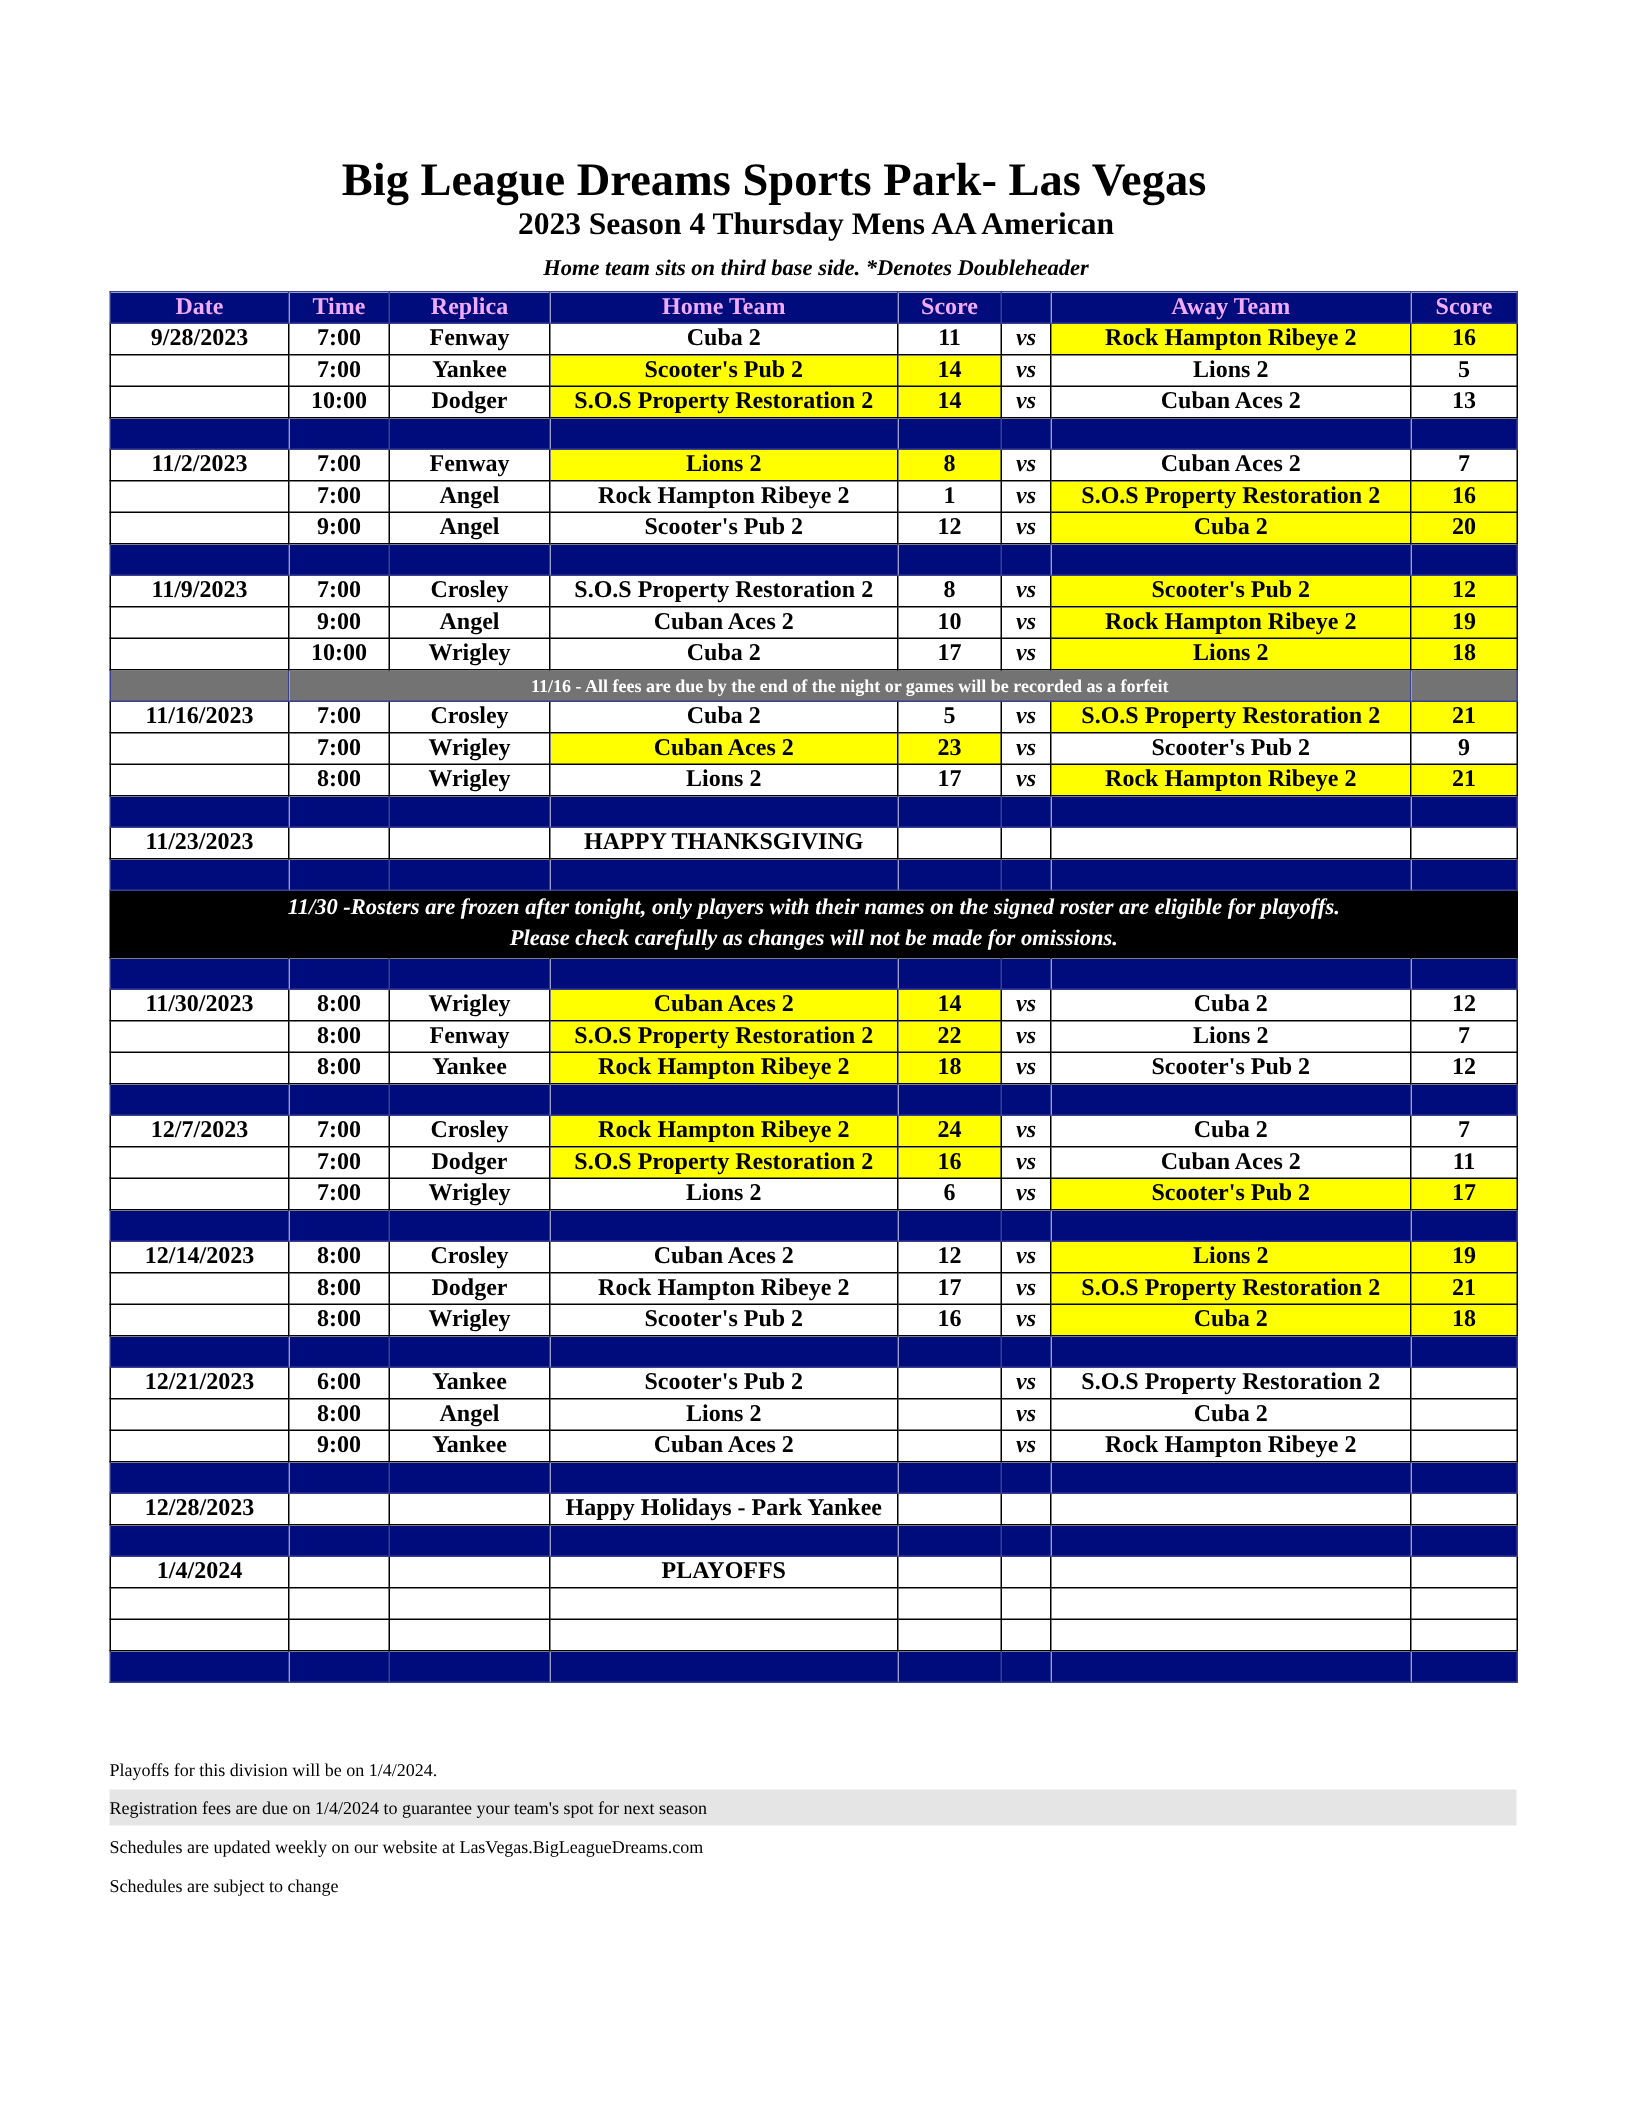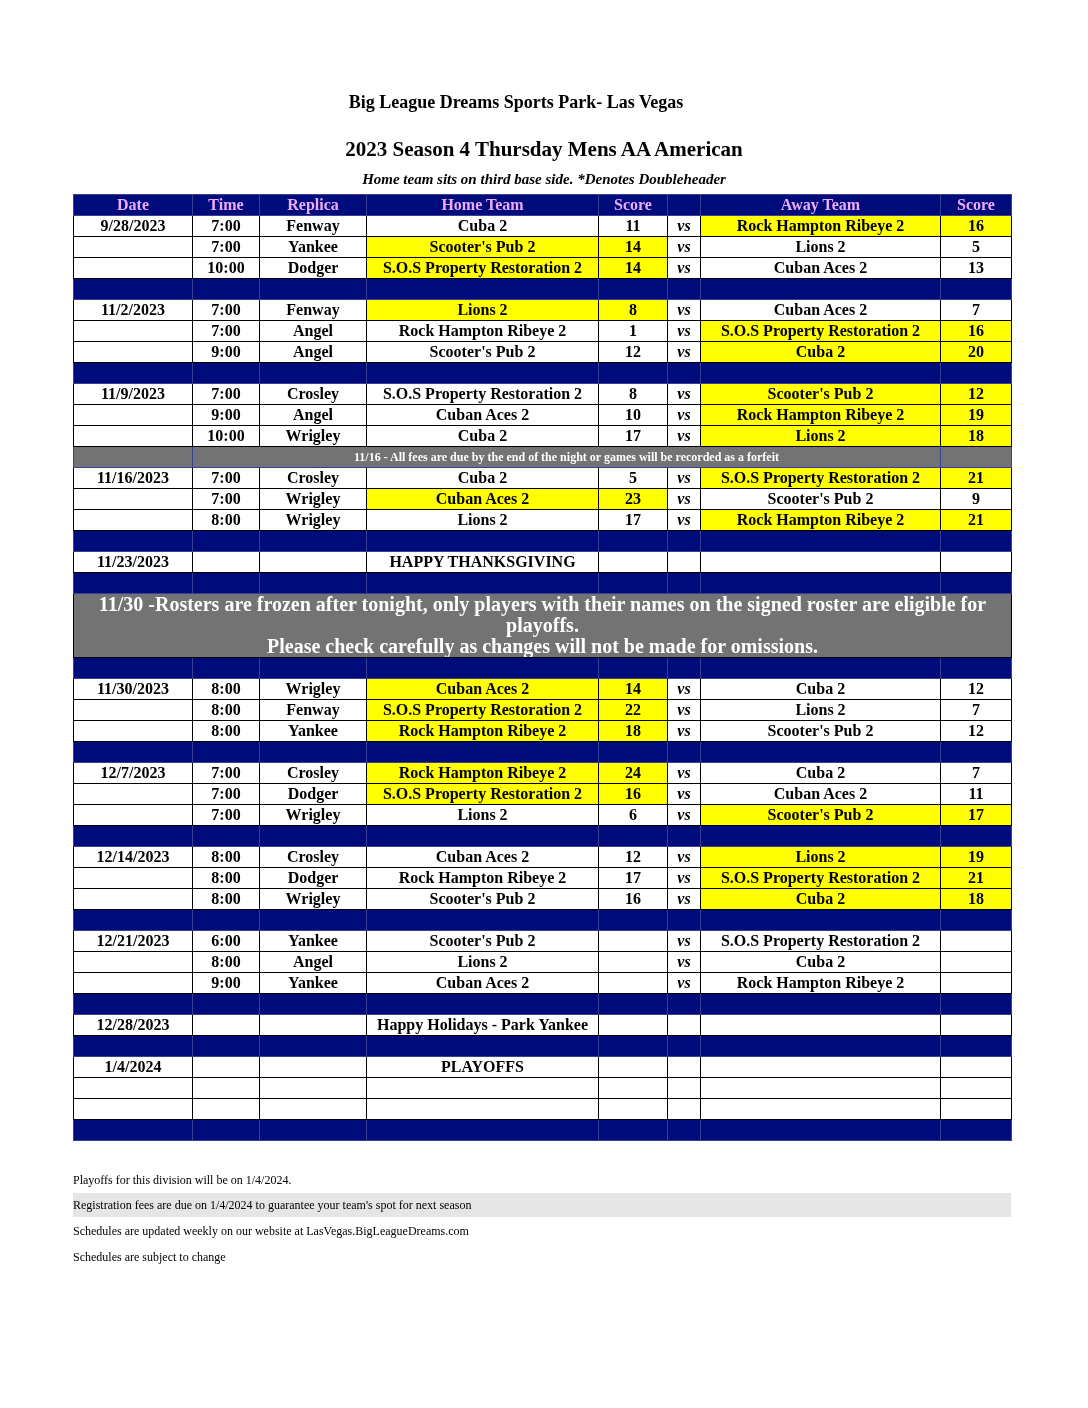--- a/index.html
+++ b/index.html
@@ -1,29 +1,29 @@
 <!DOCTYPE html>
 <html><head>
 <meta charset="utf-8">
 <style>
   html, body { margin:0; padding:0; background:#ffffff; }
   body { width:1088px; height:1408px; position:relative; font-family:"Liberation Serif", serif; color:#000; }
-  .title { position:absolute; top:92px; left:0; width:1032px; text-align:center; font-size:18px; font-weight:bold; }
+  .title { position:absolute; top:102px; left:0; width:1032px; text-align:center; font-size:31px; font-weight:bold; }
   .subtitle { position:absolute; top:137px; left:0; width:1088px; text-align:center; font-size:21px; font-weight:bold; }
   .note { position:absolute; top:171px; left:0; width:1088px; text-align:center; font-size:15px; font-weight:bold; font-style:italic; }
   table.sched { position:absolute; top:194px; left:73px; width:938px; border-collapse:collapse; table-layout:fixed; }
   table.sched td, table.sched th { border:1px solid #000; height:20px; padding:0; text-align:center; font-size:16px; font-weight:bold; white-space:nowrap; overflow:hidden; line-height:20px; }
   table.sched th { background:#000c7b; color:#f0abfc; border-color:#3a3f8f; }
   tr.sep td { background:#000c7b; border-color:#3a3f8f; height:20px; }
   tr.game td { background:#fff; }
   td.win { background:#ffff00 !important; }
   td.team { font-weight:bold; }
   td.vs { font-style:italic; font-size:14px; }
   tr.banner td { background:#737373; color:#fff; border-color:#3a3f8f; font-size:12px; }
-  tr.alert td { background:#737373; color:#fff; font-size:20px; line-height:21px; height:44px; white-space:normal; border-color:#000; }
+  tr.alert td { background:#000000; color:#fff; font-size:15px; line-height:21px; height:44px; white-space:normal; border-color:#000;font-style:italic; }
   .footer { position:absolute; left:73px; width:938px; font-size:12px; font-weight:normal; line-height:24px; }
   .footer.hl { background:#e5e5e5; }
 </style>
 </head>
 <body>
 
 <div class="title">Big League Dreams Sports Park- Las Vegas</div>
 <div class="subtitle">2023 Season 4 Thursday Mens AA American</div>
 <div class="note">Home team sits on third base side.  *Denotes Doubleheader</div>
 

